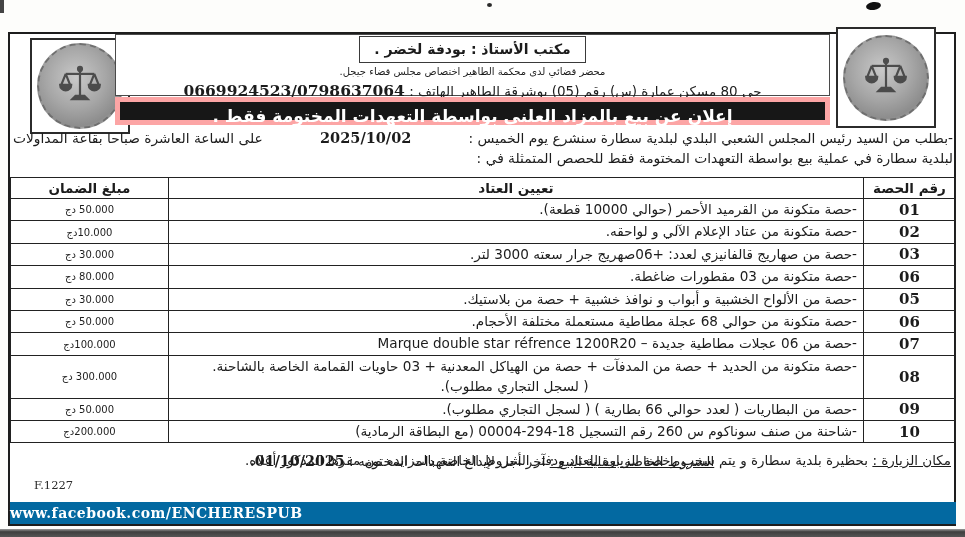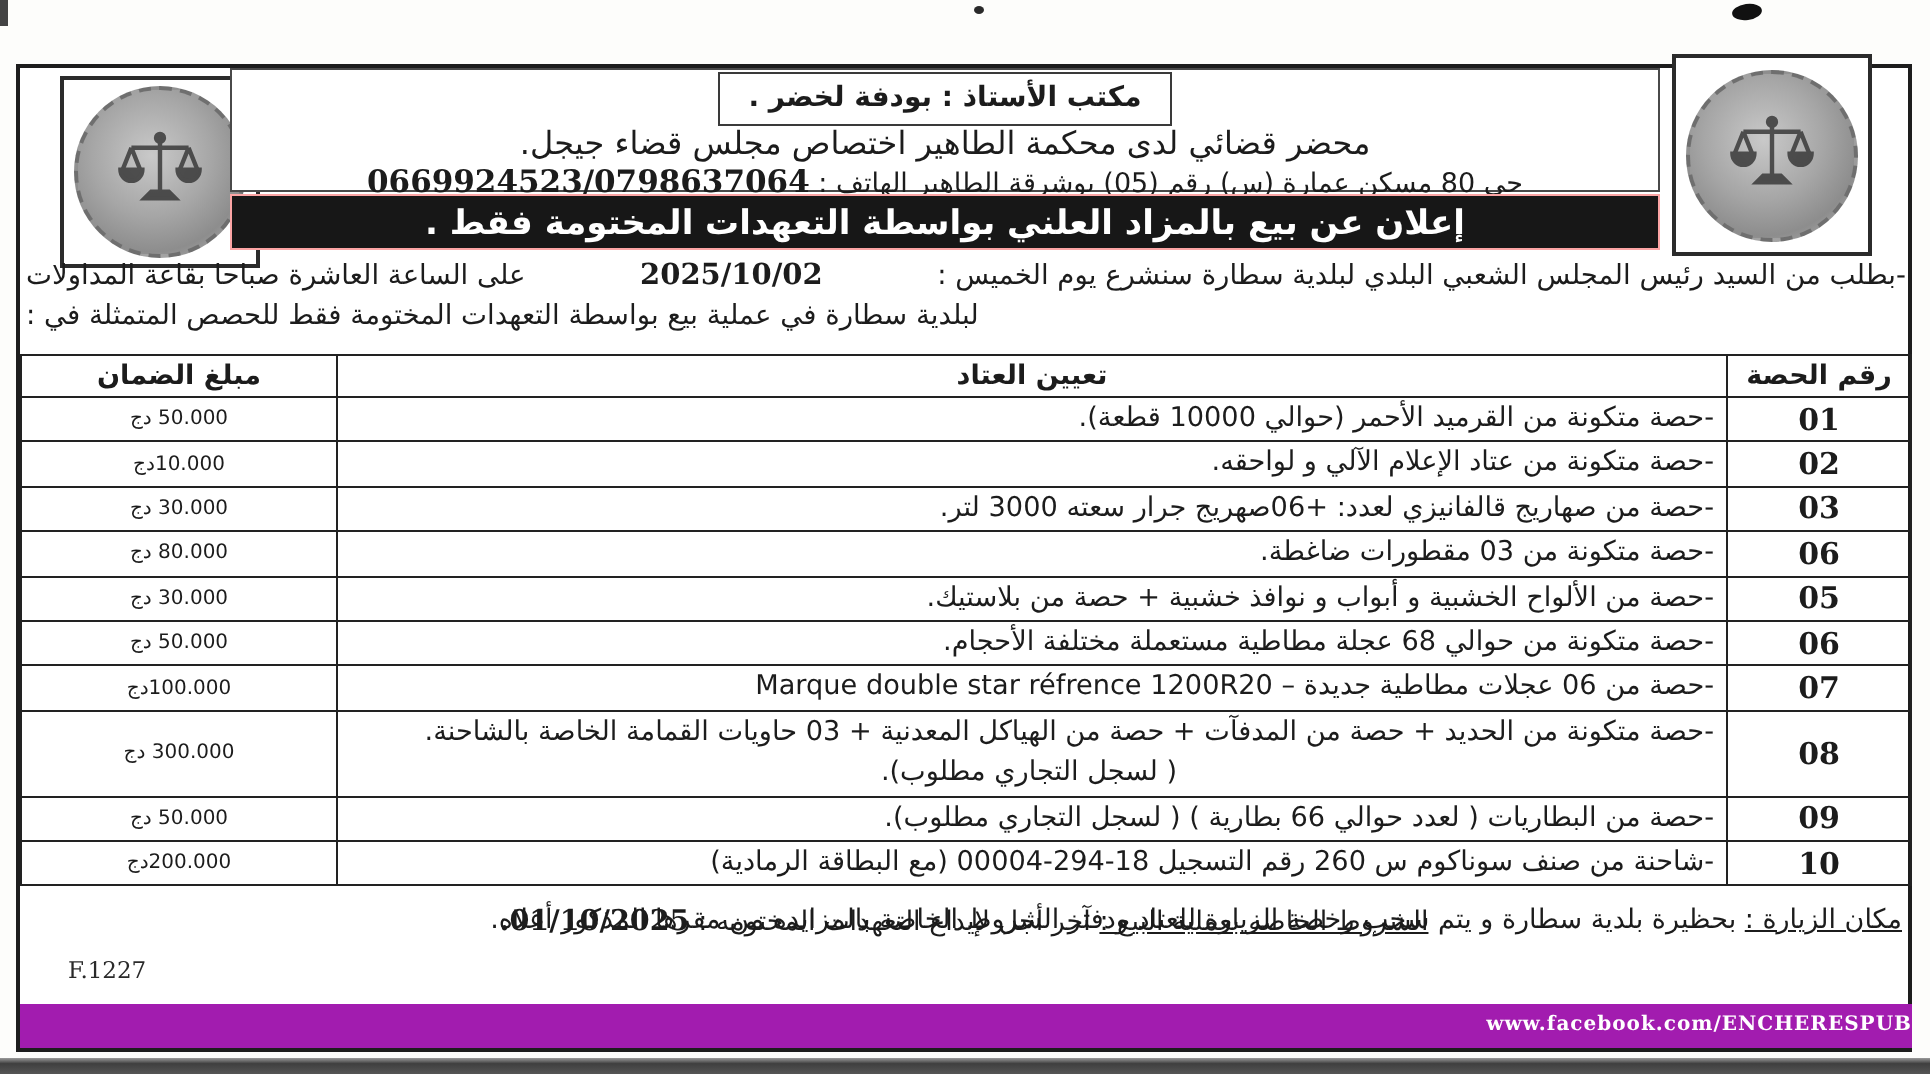--- a/index.html
+++ b/index.html
@@ -28,37 +28,37 @@
   .seal svg { opacity: .85; }
   
   .header-box {
     position: absolute; left: 115px; top: 34px; width: 715px; height: 62px;
     border: 1px solid #4a4a4a; text-align: center; background: #fff; padding-top: 1px;
   }
   .office-name {
     display: inline-block; border: 1px solid #3a3a3a; padding: 3px 14px;
     font-weight: bold; font-size: 14px; line-height: 19px;
   }
-  .court-line { font-size: 16px; line-height: 17px; }
+  .court-line { font-size: 10px; line-height: 17px; }
   .addr-line { font-size: 13.5px; line-height: 22px; }
   .phone {
     font-weight: bold; font-size: 15.5px;
     font-family: "DejaVu Serif", serif; letter-spacing: .3px;
   }
   
   .title-banner {
     position: absolute; left: 115px; top: 97px; width: 715px; height: 28px;
     background: #171717; color: #fff; font-weight: bold; font-size: 17px;
-    line-height: 28px; text-align: center; border: 1px solid #fca5a5;
+    line-height: 28px; text-align: center; border: 5px solid #fca5a5;
   }
   
   .intro { position: absolute; left: 13px; top: 129px; width: 940px; font-size: 13.8px; }
   .intro .l1 { display: flex; justify-content: space-between; align-items: baseline; white-space: nowrap; }
   .intro .date { font-weight: bold; font-family: "DejaVu Serif", serif; font-size: 14.5px; padding: 0 4px; }
-  .intro .l2 { text-align: left; margin-top: 4px; }
+  .intro .l2 { text-align: right; margin-top: 4px; }
   
   table.lots {
     position: absolute; left: 10px; top: 177px; width: 946px;
     border-collapse: collapse; table-layout: fixed;
   }
   table.lots th, table.lots td { border: 1.6px solid #222; }
   table.lots th { font-size: 13.5px; font-weight: 600; height: 21px; }
   col.c-lot { width: 92px; }
   col.c-amount { width: 158px; }
   td.lot-cell {
@@ -78,22 +78,22 @@
     font-size: 13.5px; text-align: center;
   }
   .u-label { text-decoration: underline; }
   .deadline { font-weight: bold; font-family: "DejaVu Serif", serif; font-size: 14.3px; }
   .form-ref {
     position: absolute; left: 34px; top: 478px; font-size: 11.5px;
     font-family: "DejaVu Serif", serif; color: #2a2a2a;
   }
   .fb-banner {
     position: absolute; left: 10px; top: 502px; width: 946px; height: 22px;
-    background: #a21caf; color: #fff; text-align: right;
-    font-family: "DejaVu Serif", serif; font-weight: bold; font-size: 10px;
+    background: #0369a1; color: #fff; text-align: left;
+    font-family: "DejaVu Serif", serif; font-weight: bold; font-size: 14px;
     line-height: 22px; letter-spacing: .5px;
   }
   
   .strip-bottom {
     position: absolute; left: 0; top: 529px; width: 965px; height: 8px;
     background: linear-gradient(#9b9b9b, #3f3f3f 35%, #555);
   }
   .blob-top-right {
     position: absolute; left: 866px; top: 2px; width: 15px; height: 8px;
     background: #111; border-radius: 50%; transform: rotate(-8deg);

